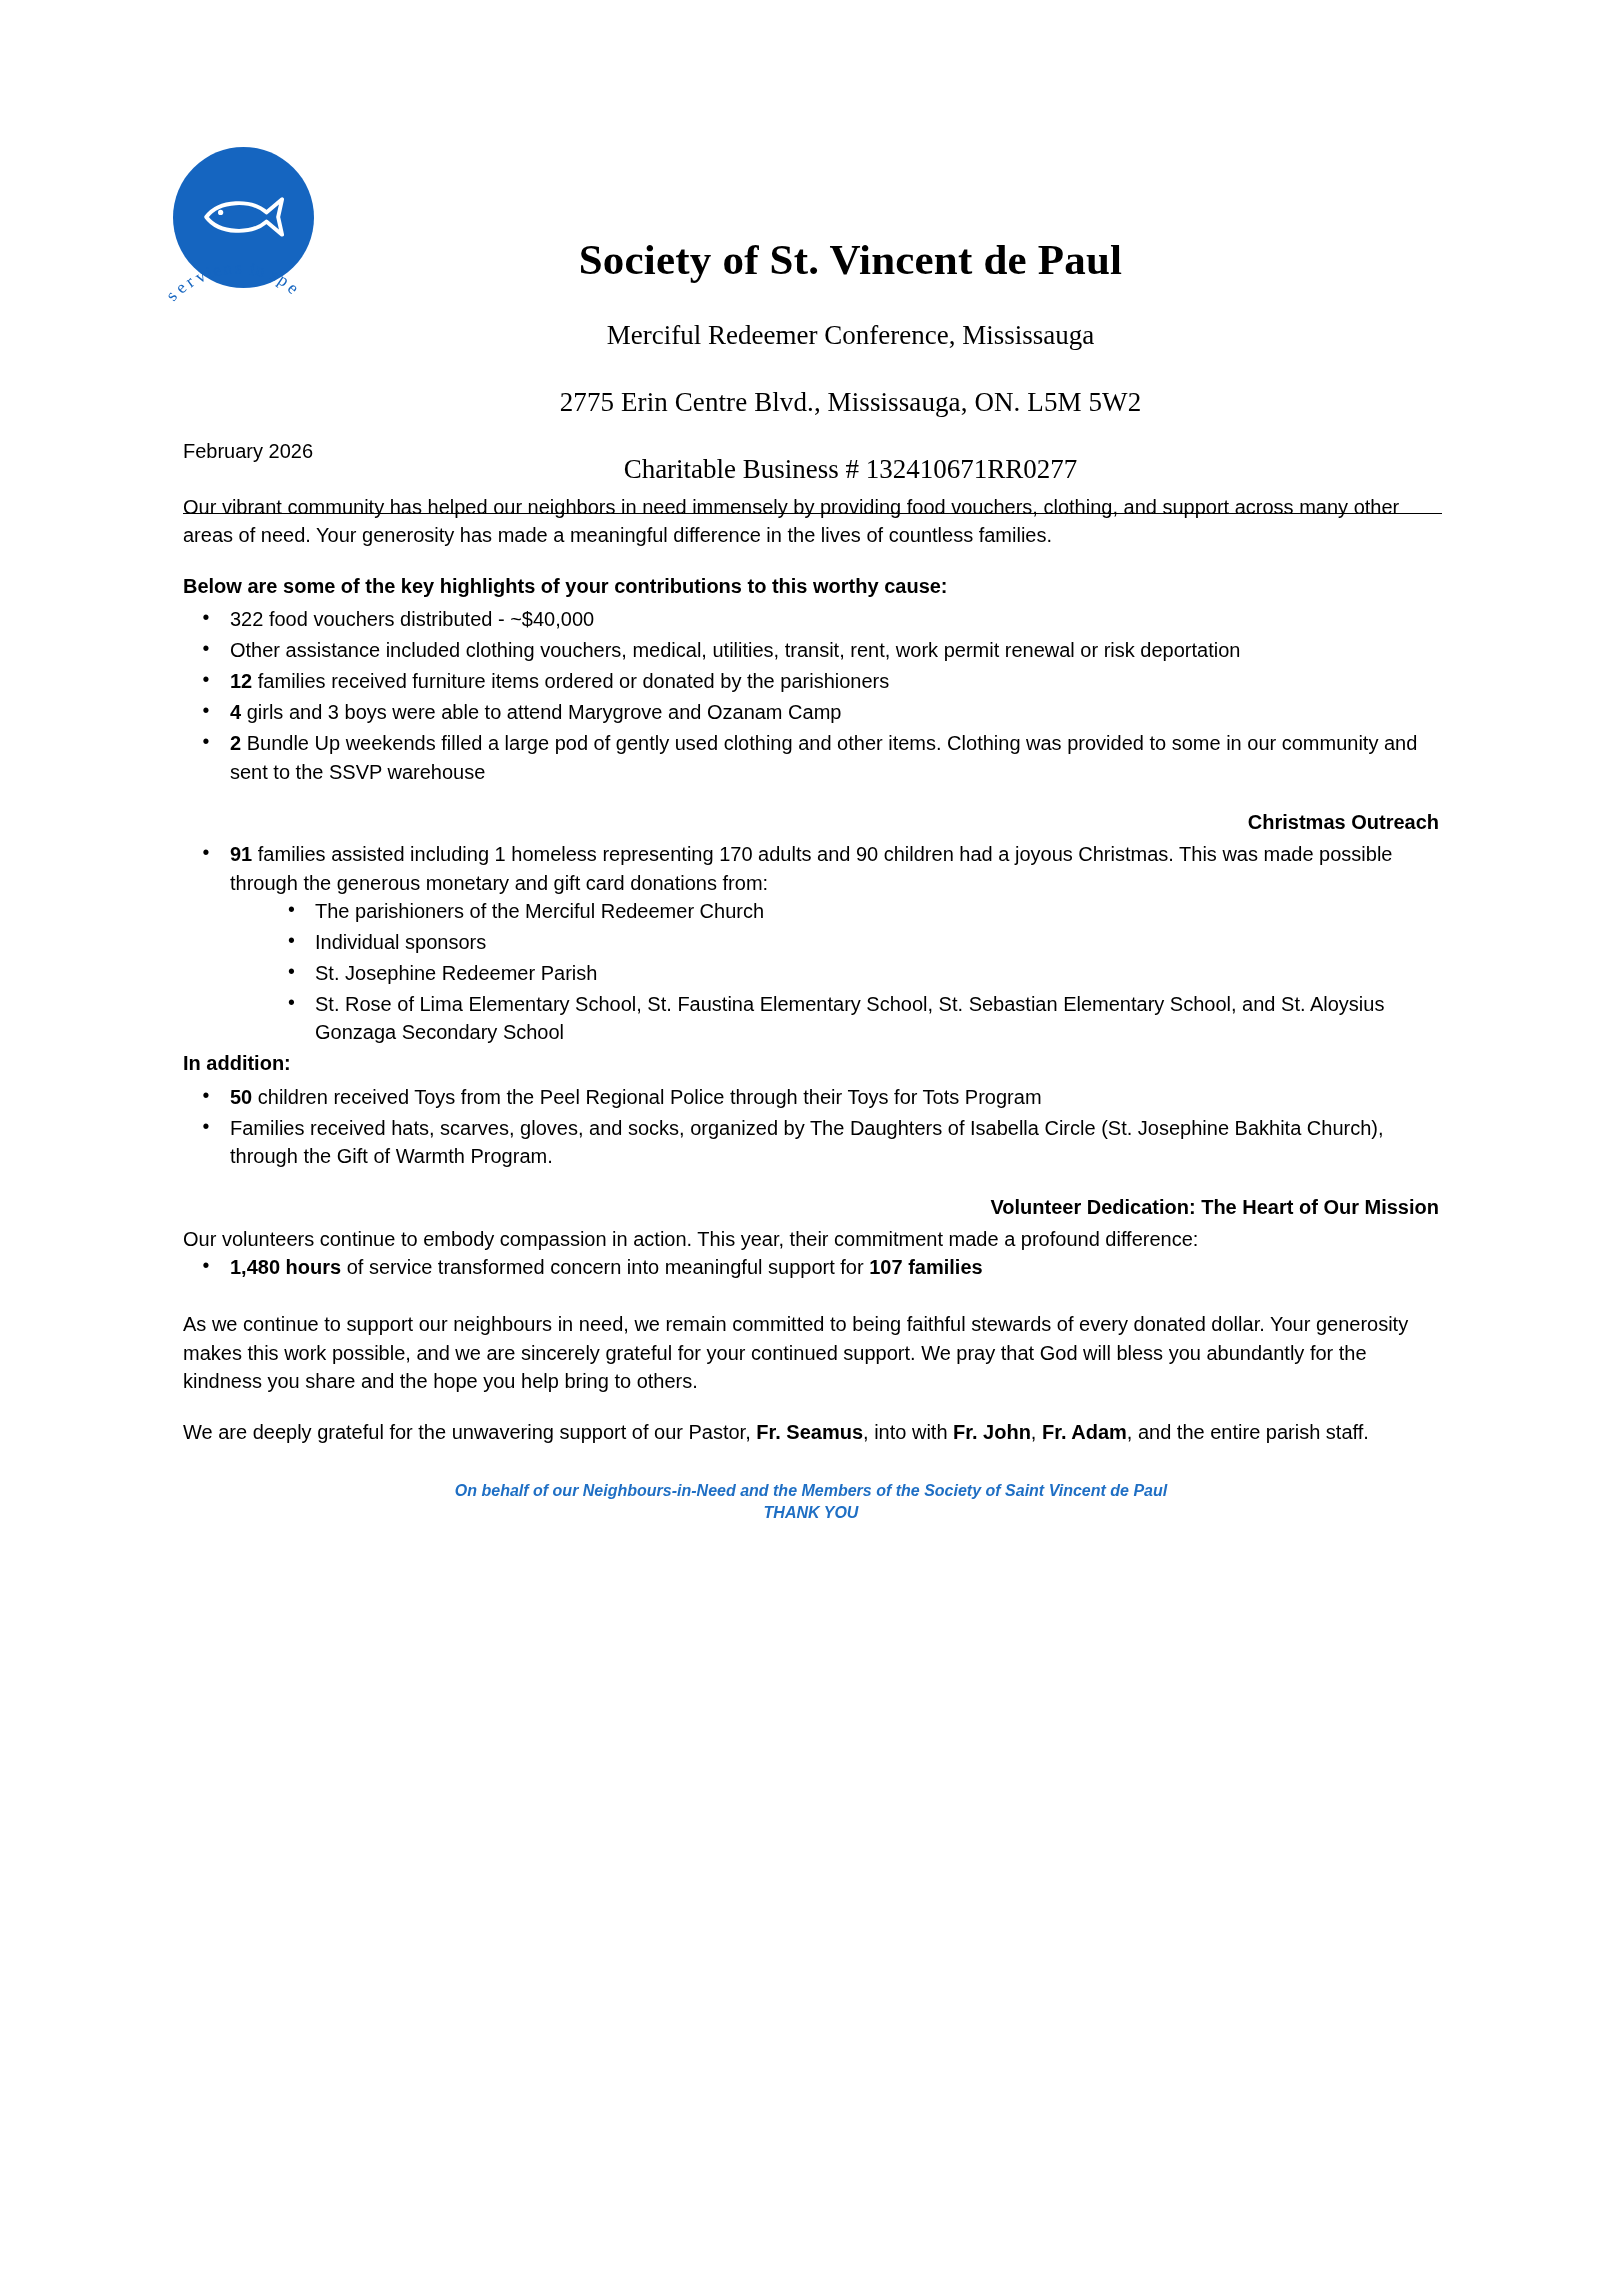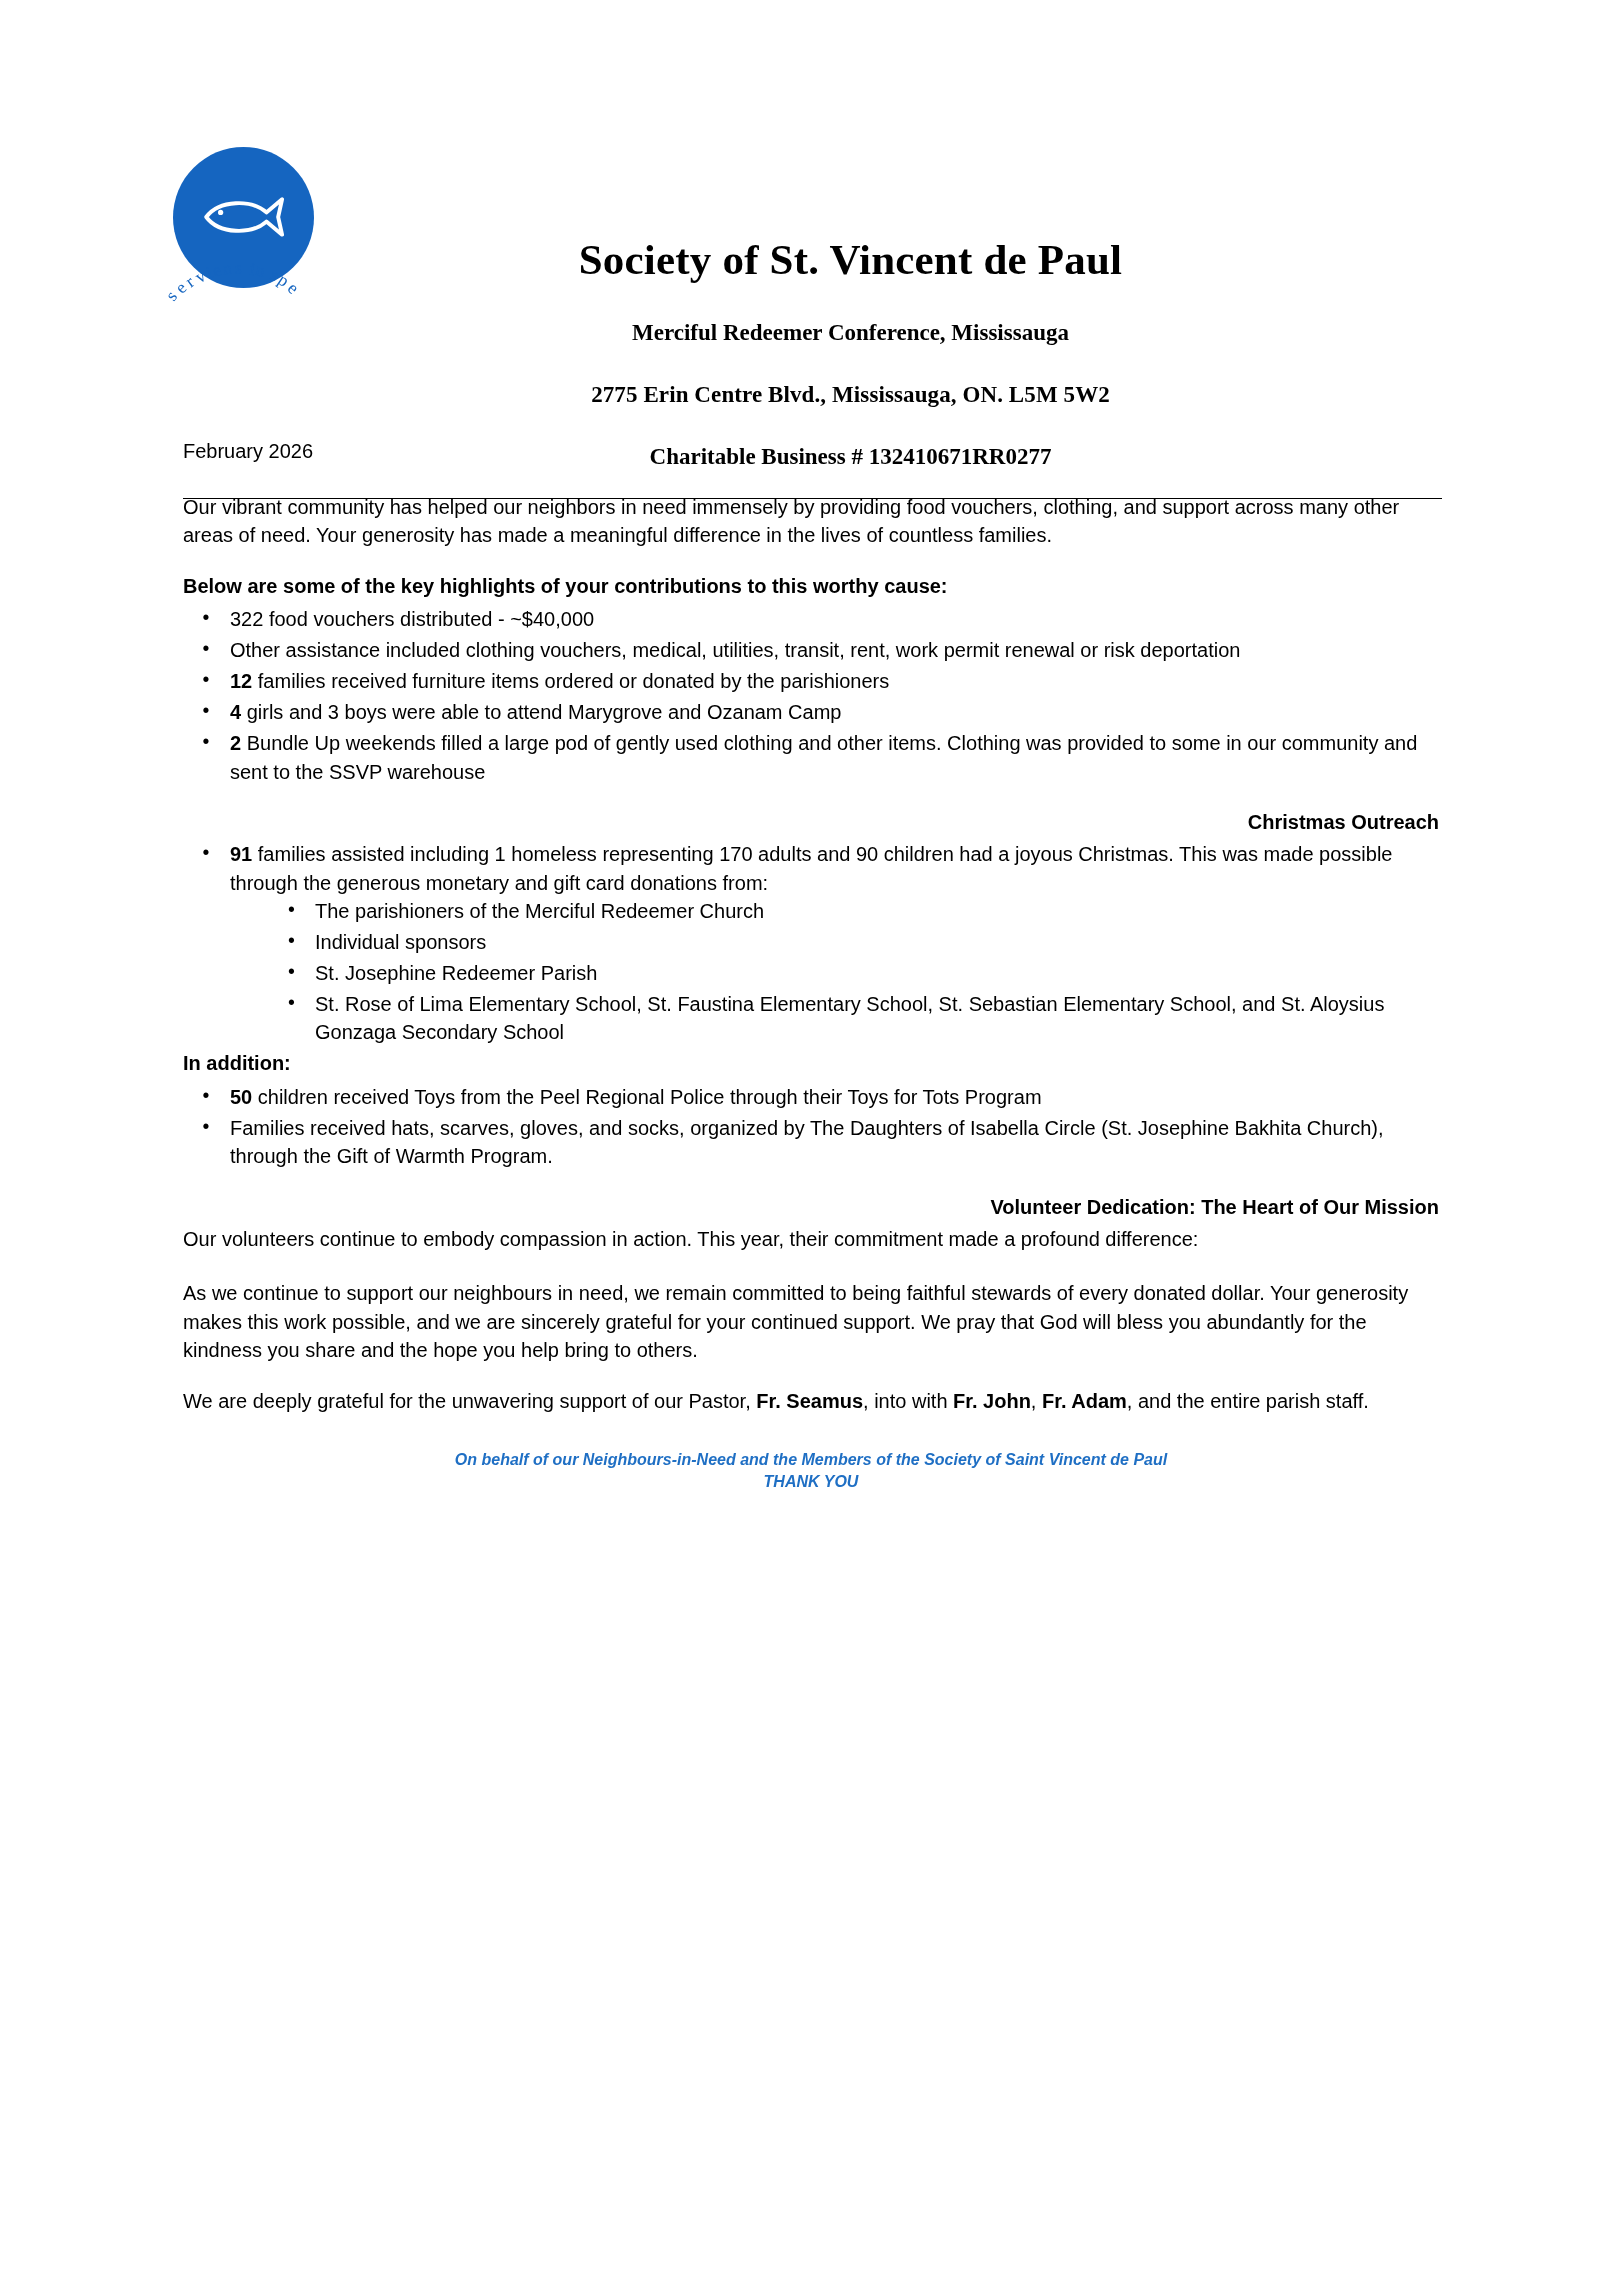--- a/index.html
+++ b/index.html
@@ -81,22 +81,22 @@
     padding-top: 98px;
     padding-left: 79px;
   }
   .org-title {
     font-size: 43px;
     font-weight: bold;
     letter-spacing: 0.2px;
     margin-bottom: 4px;
   }
   .org-line {
-    font-size: 23px;
-    font-weight: bold;
+    font-size: 27px;
+    font-weight: normal;
     margin-bottom: 6.5px;
     margin-top: 36px;
   }
   .org-line.addr {
     letter-spacing: 0.1px;
   }
   .rule {
     margin-top: 27.5px;
     border: 0;
     border-top: 1.3px solid #000;
@@ -275,20 +275,25 @@
           <span class="bold">50</span><span> children received Toys from the Peel Regional Police through their Toys for Tots Program</span>
         </li>
         <li>
           <span>Families received hats, scarves, gloves, and socks, organized by The Daughters of Isabella Circle (St. Josephine Bakhita Church), through the Gift of Warmth Program.</span>
         </li>
       </ul>
 
       <div class="heading-sp">Volunteer Dedication: The Heart of Our Mission</div>
       <div class="para tight">Our volunteers continue to embody compassion in action. This year, their commitment made a profound difference:</div>
 
+      <ul class="bullets">
+        <li>
+          <span class="bold">1,480 hours</span><span> of service transformed concern into meaningful support for </span><span class="bold">107 families</span>
+        </li>
+      </ul>
 
       <div class="spacer-md"></div>
 
       <div class="para">As we continue to support our neighbours in need, we remain committed to being faithful stewards of every donated dollar. Your generosity makes this work possible, and we are sincerely grateful for your continued support. We pray that God will bless you abundantly for the kindness you share and the hope you help bring to others.</div>
 
       <div class="para"><span>We are deeply grateful for the unwavering support of our Pastor, </span><span class="bold">Fr. Seamus</span><span>, into with </span><span class="bold">Fr. John</span><span>, </span><span class="bold">Fr. Adam</span><span>, and the entire parish staff.</span></div>
 
       <div class="closing" style="color: rgb(31, 111, 196);">
         <span>On behalf of our Neighbours-in-Need and the Members of the Society of Saint Vincent de Paul</span>
         <span class="thanks">THANK YOU</span>

